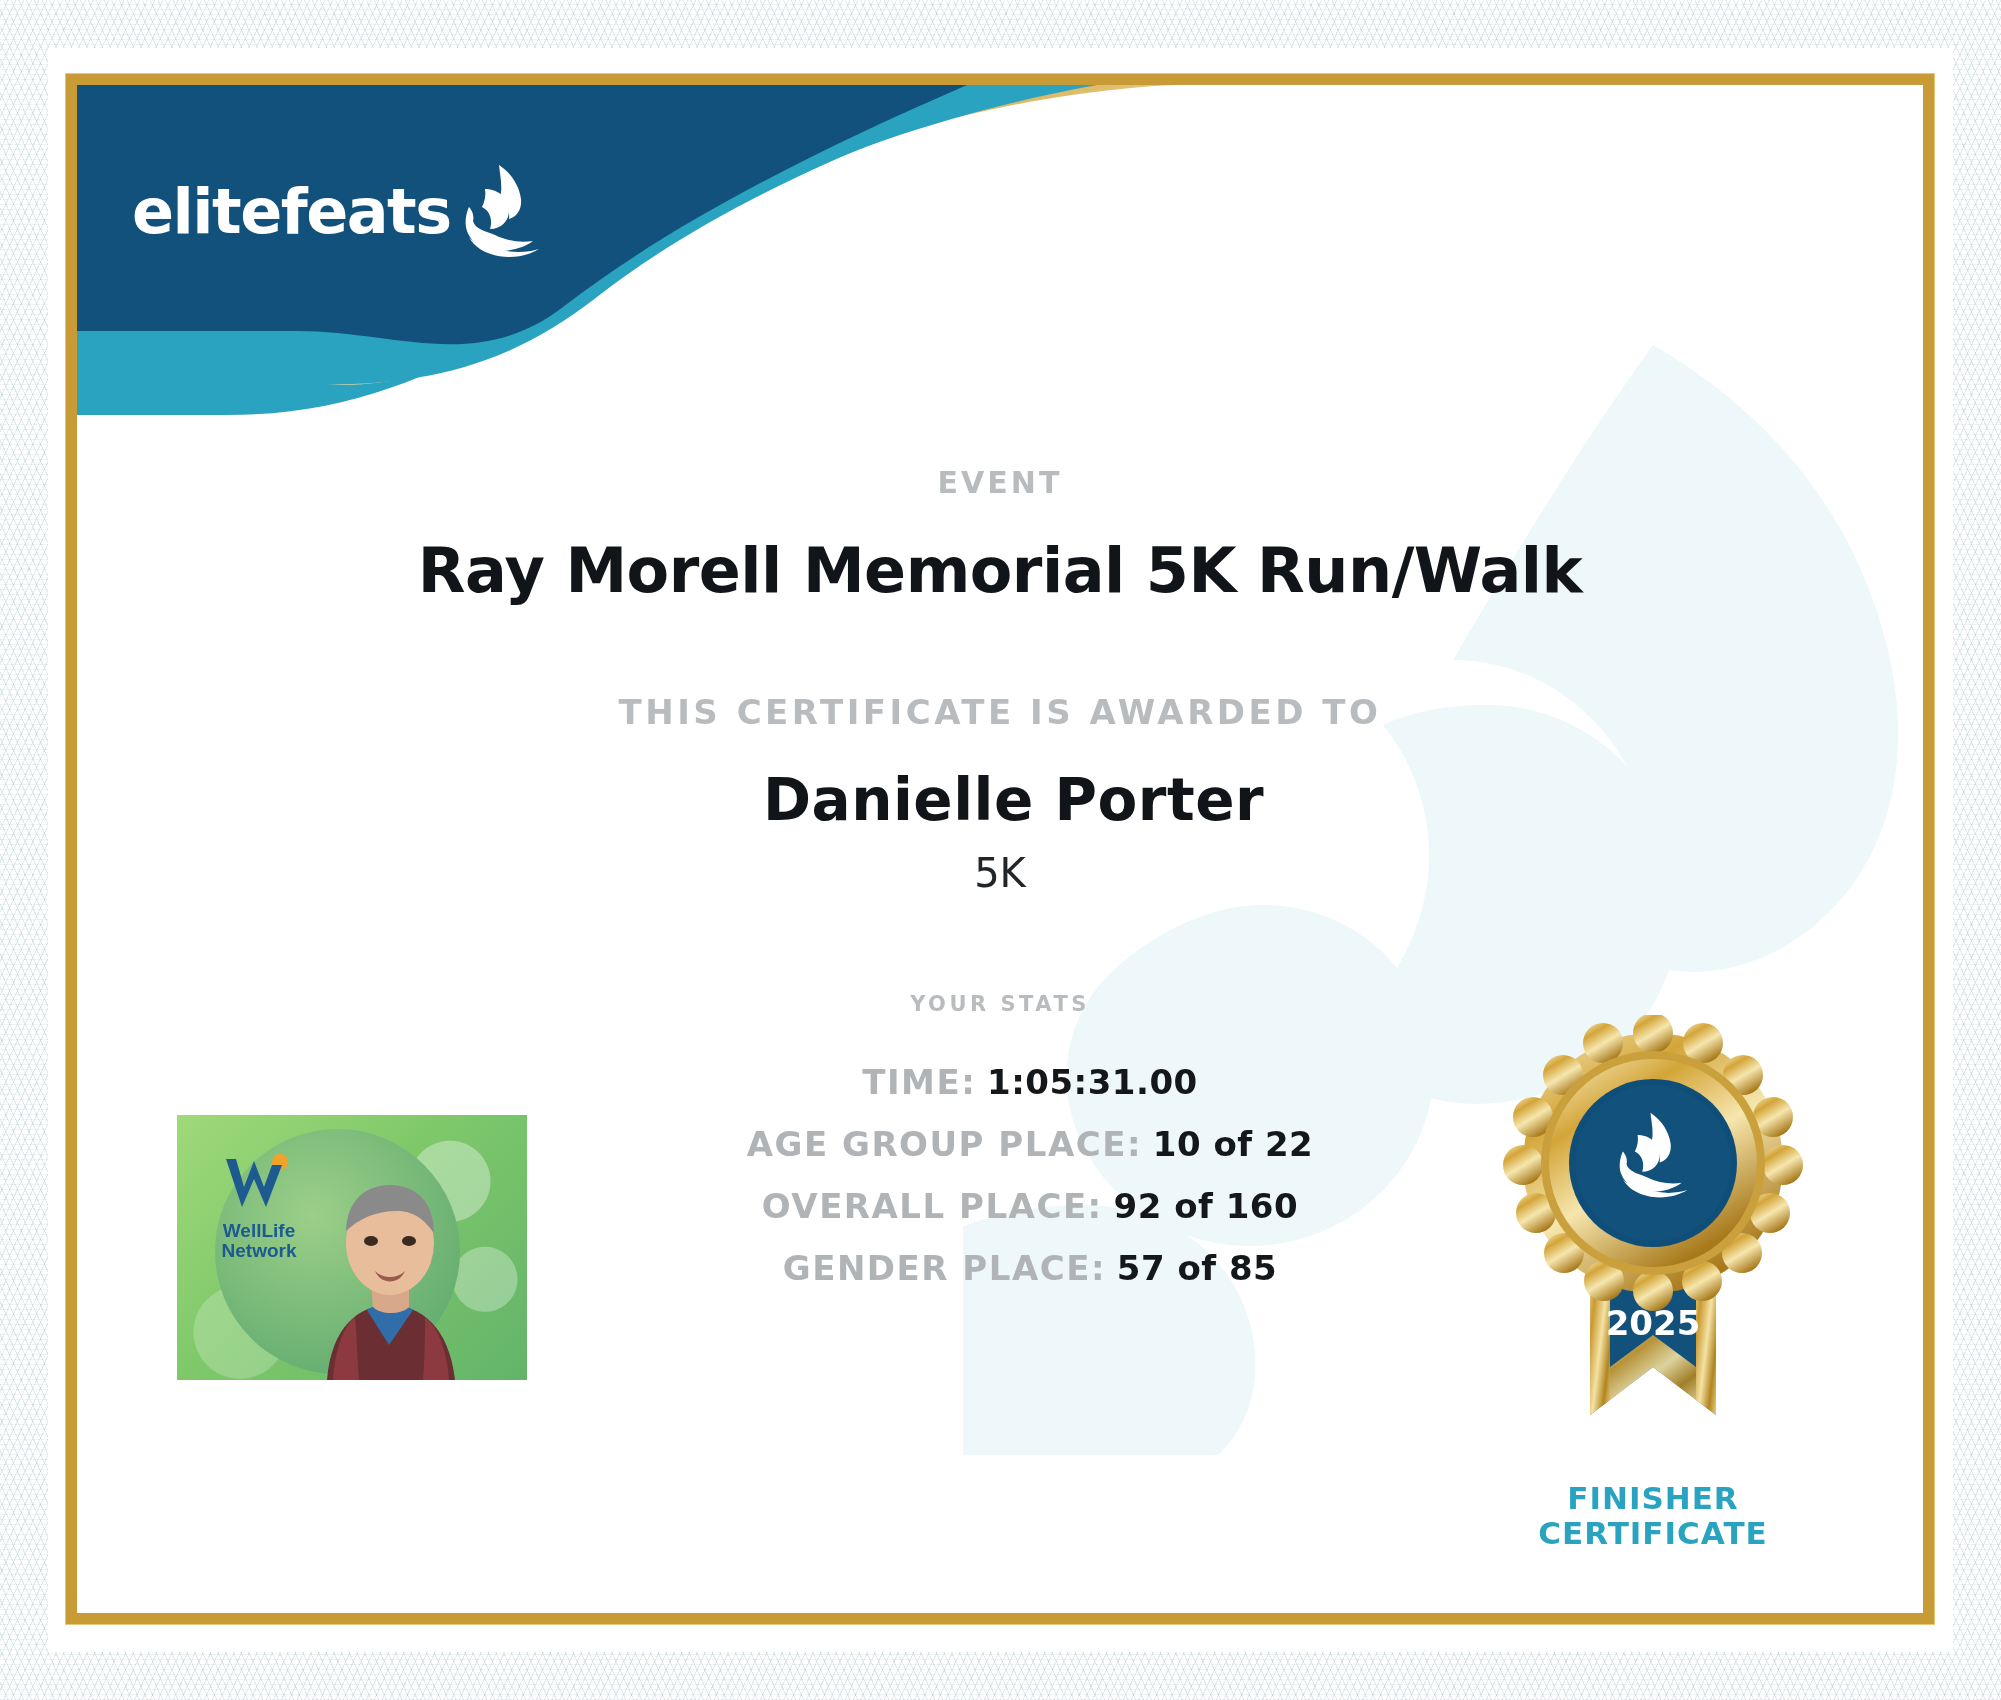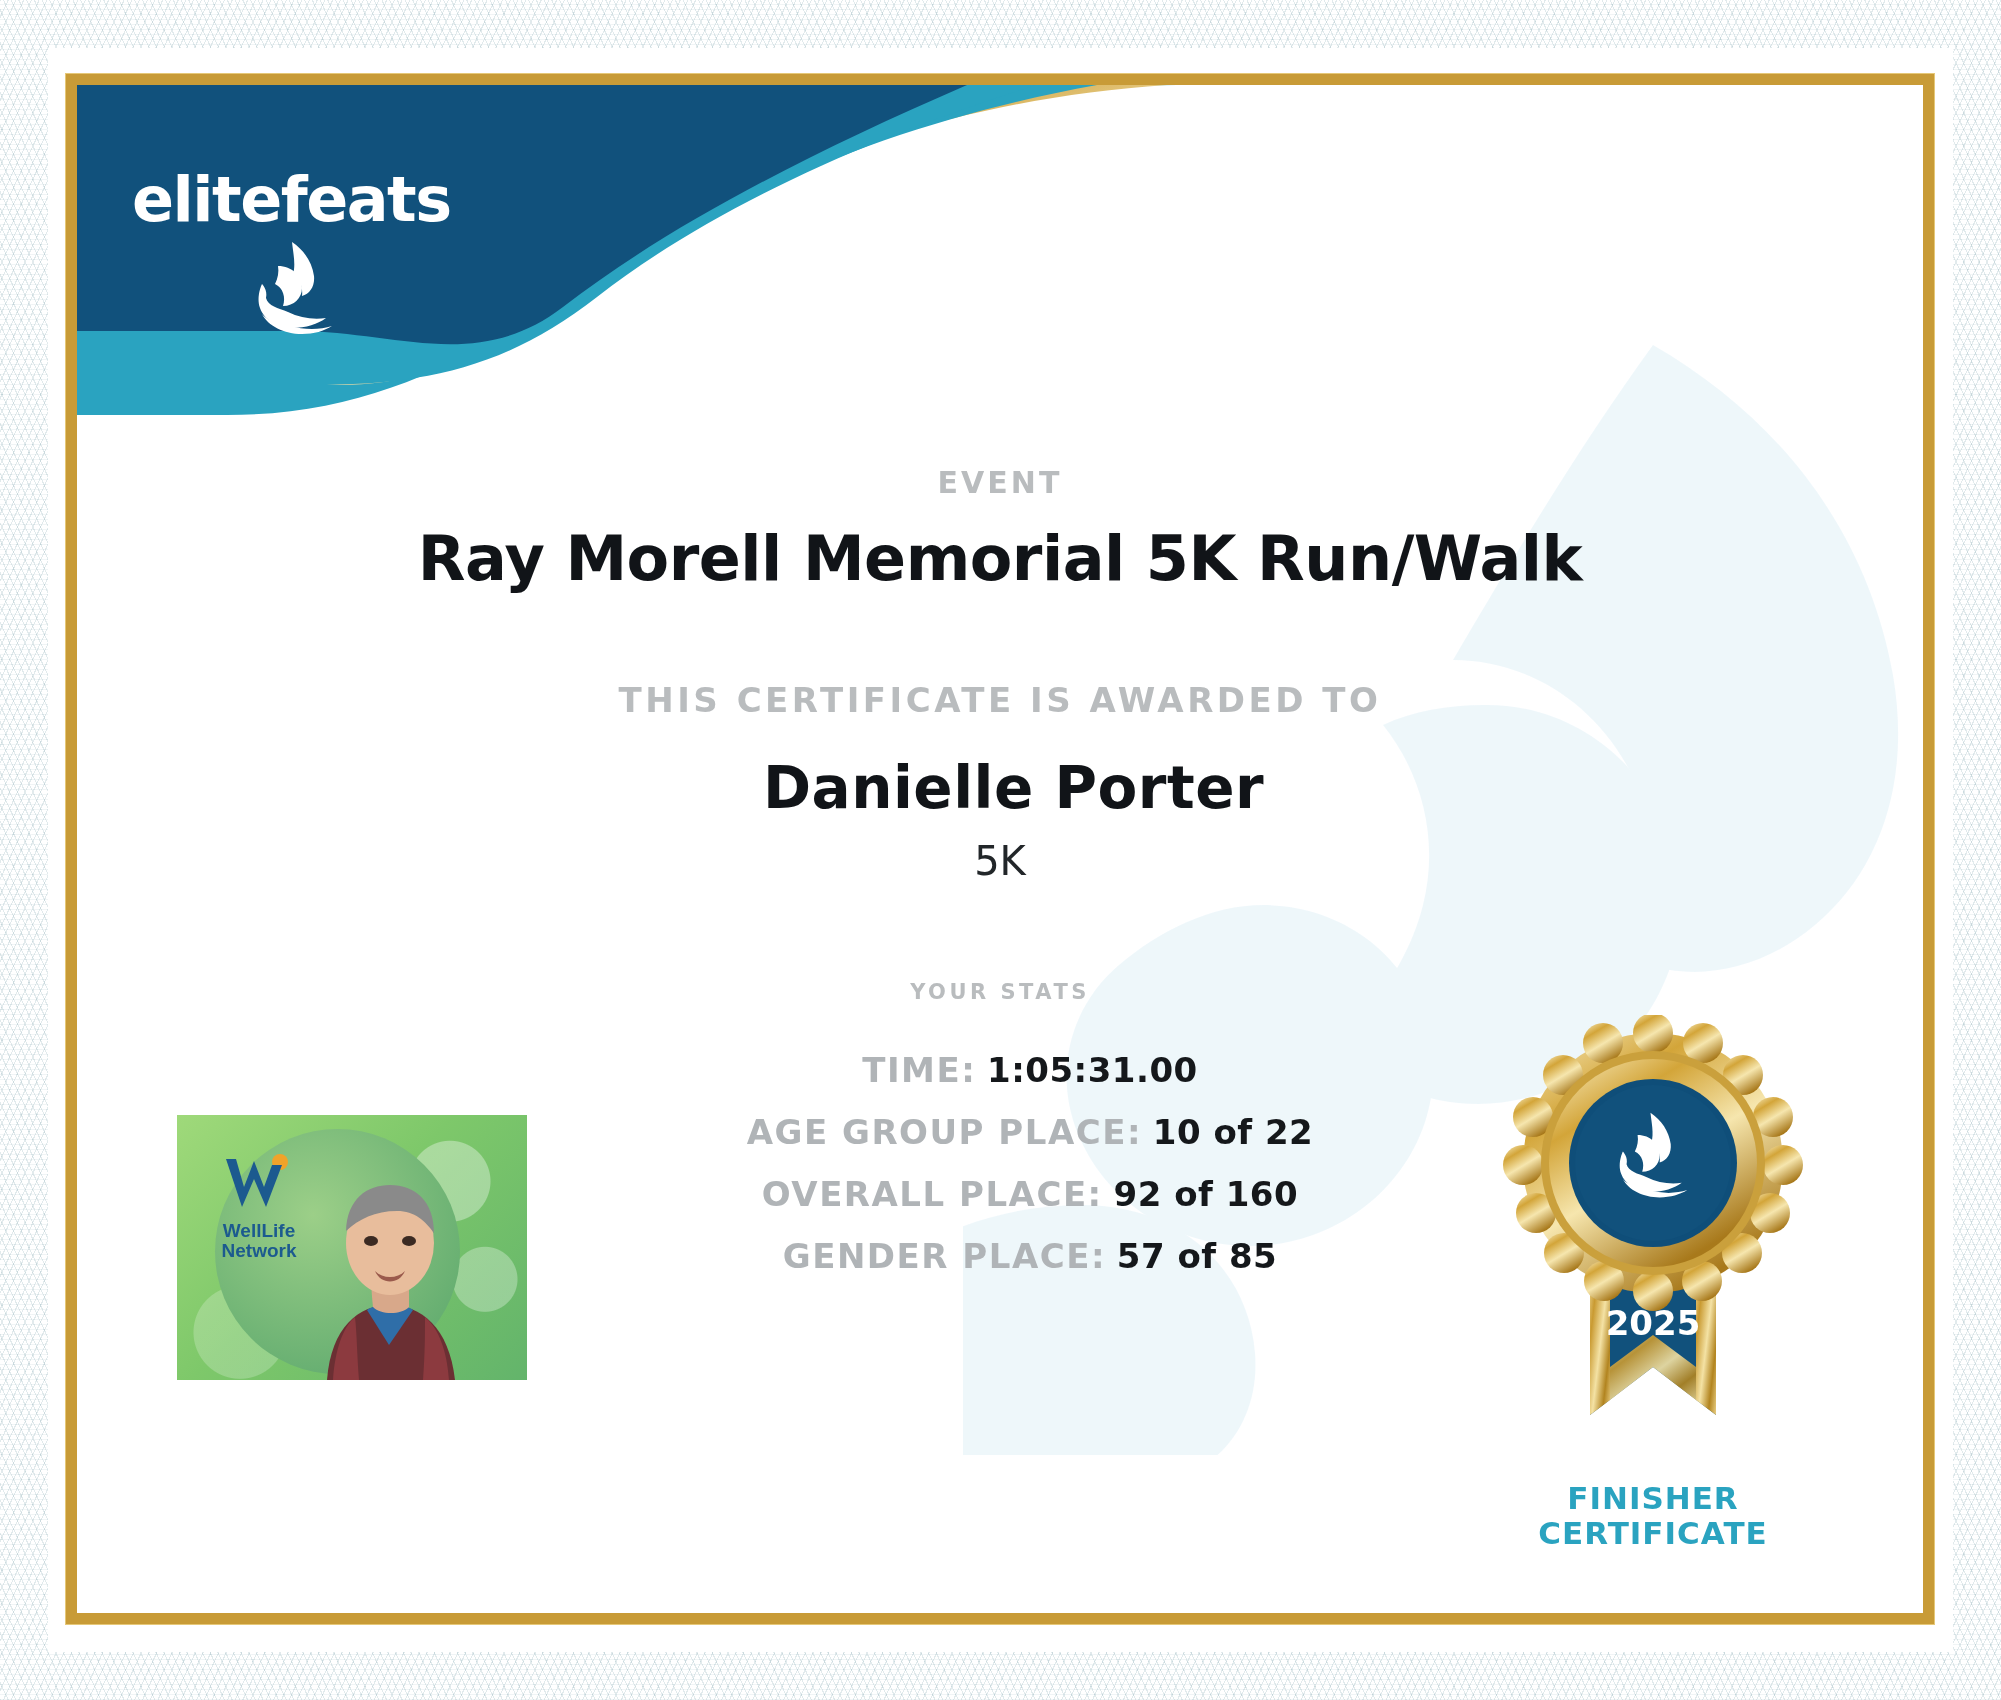--- a/index.html
+++ b/index.html
@@ -66,21 +66,20 @@
     width: 1100px;
     height: 330px;
   }
   .logo-wrap {
     position: absolute;
     left: 55px;
     top: 78px;
     display: flex;
     align-items: center;
     gap: 4px;
-    flex-direction: column;
   }
   .logo-text {
     color: #ffffff;
     font-size: 62px;
     font-weight: bold;
     letter-spacing: -1.5px;
     font-family: "DejaVu Sans", sans-serif;
   }
 
   
@@ -92,21 +91,21 @@
     text-align: center;
   }
   .label {
     color: #b9bcbe;
     font-size: 30px;
     letter-spacing: 3px;
     font-weight: bold;
     font-family: "DejaVu Sans", sans-serif;
   }
   .event-name {
-    margin-top: 22px;
+    margin-top: 34px;
     color: #111418;
     font-size: 62px;
     font-weight: bold;
     letter-spacing: -0.5px;
     font-family: "DejaVu Sans", sans-serif;
   }
   .awarded-label {
     margin-top: 85px;
     color: #b9bcbe;
     font-size: 34px;

